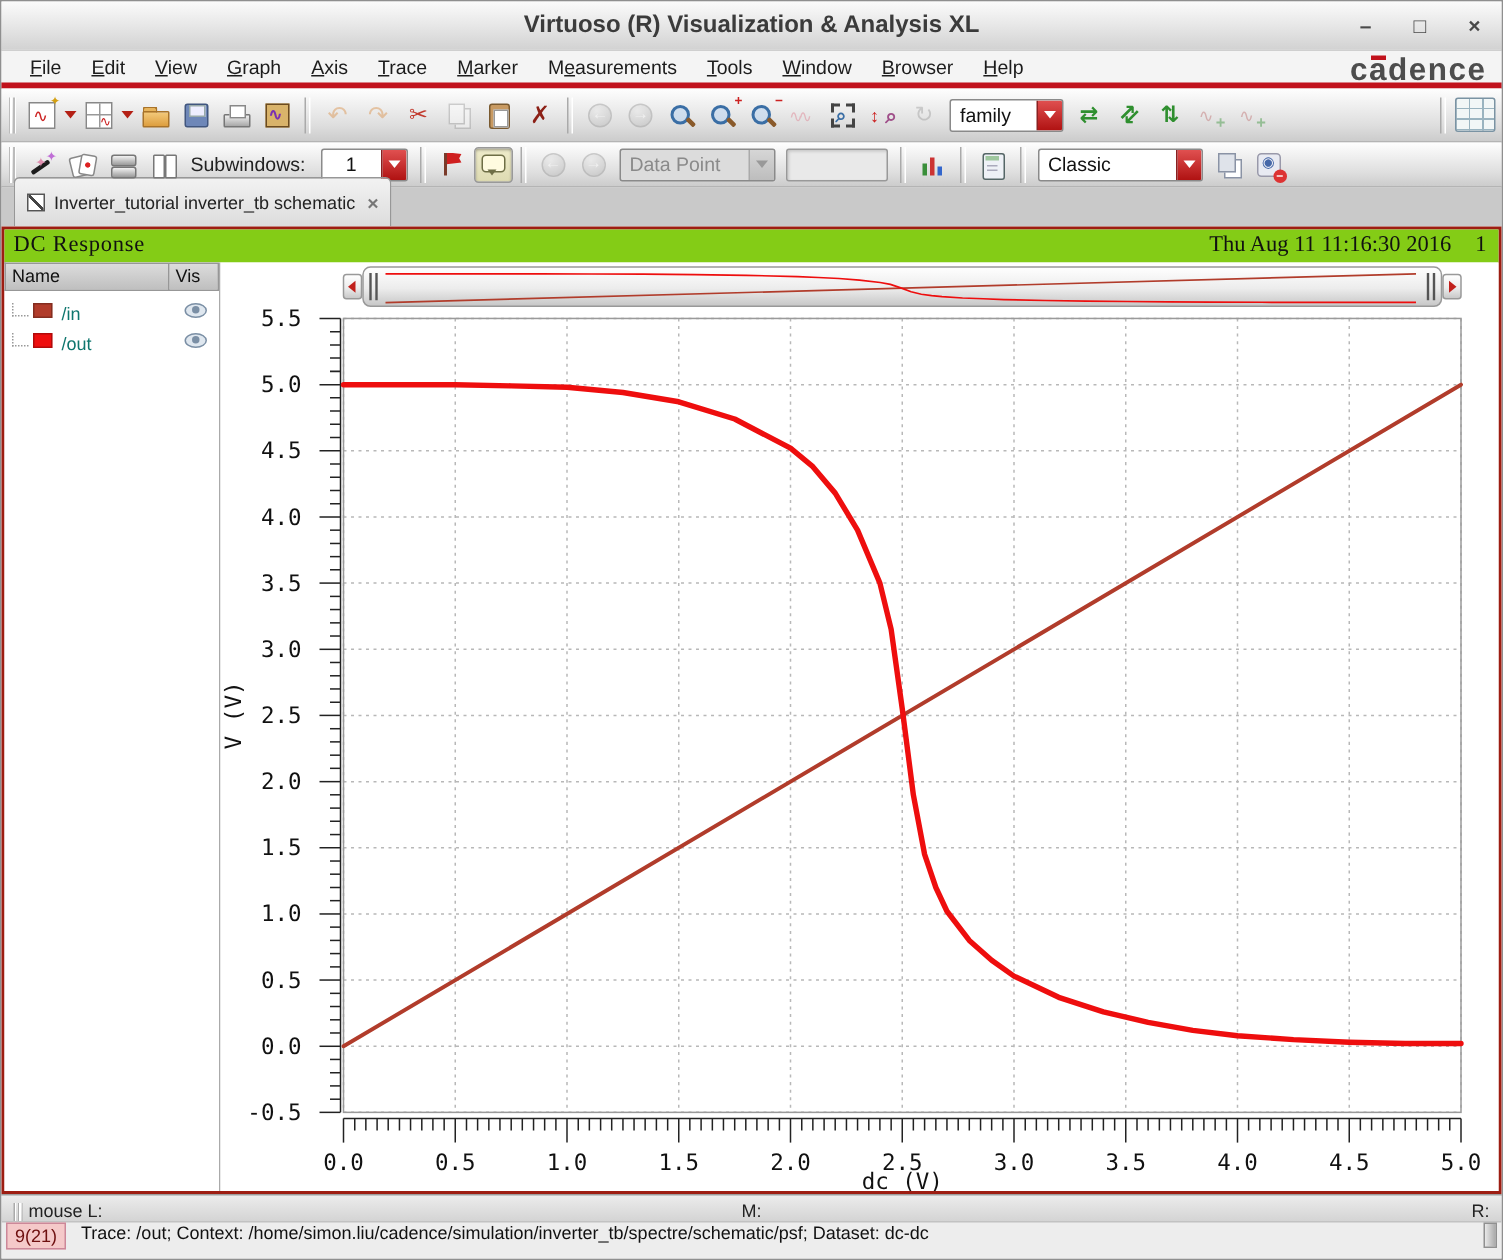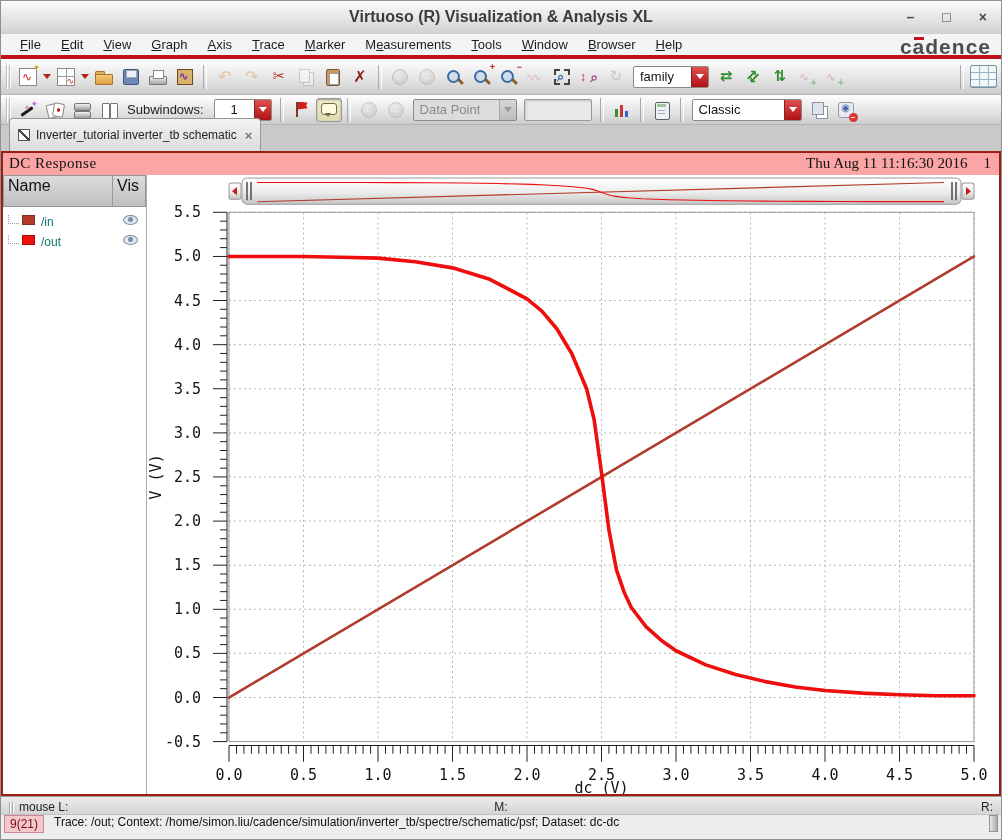--- a/index.html
+++ b/index.html
@@ -109,28 +109,28 @@
   .sub-red{position:absolute;right:-3px;bottom:-3px;background:#d33;color:#fff;border-radius:50%;width:9px;height:9px;font-size:8px;line-height:9px;text-align:center;font-weight:bold}
 
   
   .tabbar{height:26px;background:#c9c9c9;display:flex;align-items:flex-end;padding:0 0 0 8px}
   .tab{height:23px;background:linear-gradient(#f2f2f2,#dcdcdc);border:1px solid #979797;border-bottom:none;border-radius:4px 4px 0 0;display:flex;align-items:center;gap:6px;padding:16px 8px;font-size:12px;color:#222}
   .tab-icon{width:12px;height:12px;background:linear-gradient(45deg,transparent 44%,#444 44%,#444 56%,transparent 56%),#fff;border:1px solid #555}
   .tab-close{color:#777;font-size:13px;font-weight:bold;margin-left:2px}
 
   
   .content{flex:1;border:2px solid #9d1d12;background:#fff;display:flex;flex-direction:column;min-height:0}
-  .ghead{height:22px;display:flex;align-items:baseline;padding:2px 8px 0 6px;font-family:"Liberation Serif",serif;font-size:15px;color:#111;background:#fca5a5}
+  .ghead{height:22px;display:flex;align-items:baseline;padding:2px 8px 0 6px;font-family:"Liberation Serif",serif;font-size:15px;color:#111;background:#84cc16}
   .ghead .gtitle{letter-spacing:.5px}
   .ghead .gright{margin-left:auto;display:flex;gap:16px;font-size:15px}
   .cbody{flex:1;display:flex;min-height:0}
 
   
   .spanel{width:144px;border-right:1px solid #aaa;display:flex;flex-direction:column;background:#fff}
-  .sphead{display:flex;height:32px;font-size:16px;color:#111}
+  .sphead{display:flex;height:19px;font-size:12px;color:#111}
   .sphead .c{background:linear-gradient(#dcdcdc,#bfbfbf);border:1px solid #979797;padding:1px 4px;overflow:hidden}
   .sphead .c1{flex:1;border-right:none}
   .sphead .c2{width:34px}
   .srows{padding-top:8px}
   .srow{display:flex;align-items:flex-start;height:20px;font-size:12px;color:#0f766e;padding-right:8px}
   .elbow{width:11px;height:9px;border-left:1px dotted #999;border-bottom:1px dotted #999;margin:0 3px 6px 5px}
   .swatch{width:13px;height:10px;margin-right:6px;border:1px solid rgba(0,0,0,.25)}
   .sname{flex:1}
   .eye{width:15px;height:10px;border:1px solid #7b8fa5;border-radius:50%;position:relative;background:#dfe7ef}
   .eye::before{content:"";position:absolute;left:4px;top:1px;width:5px;height:5px;border-radius:50%;background:#7b8fa5}

